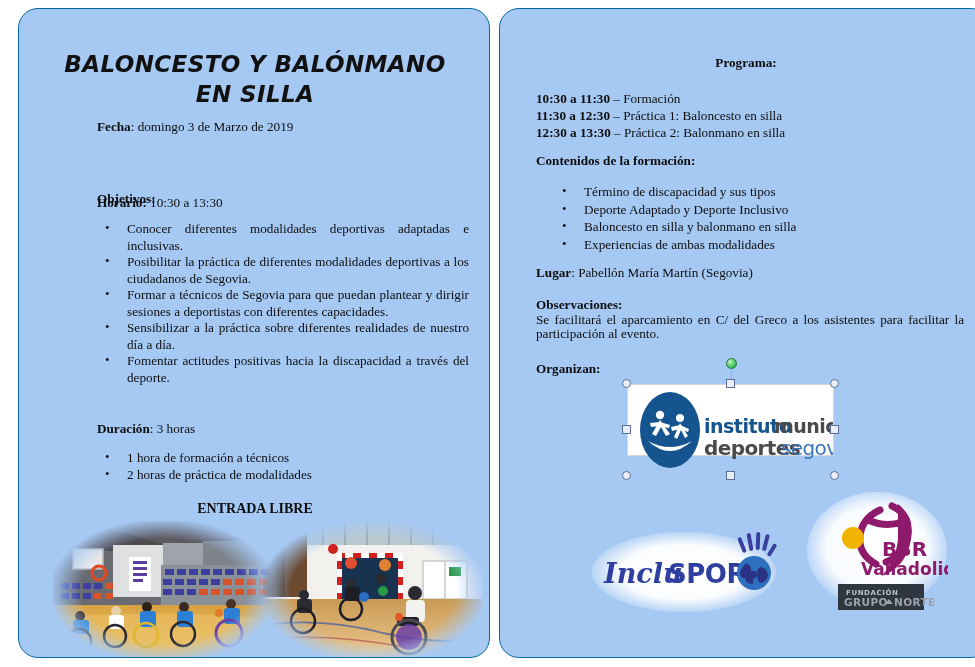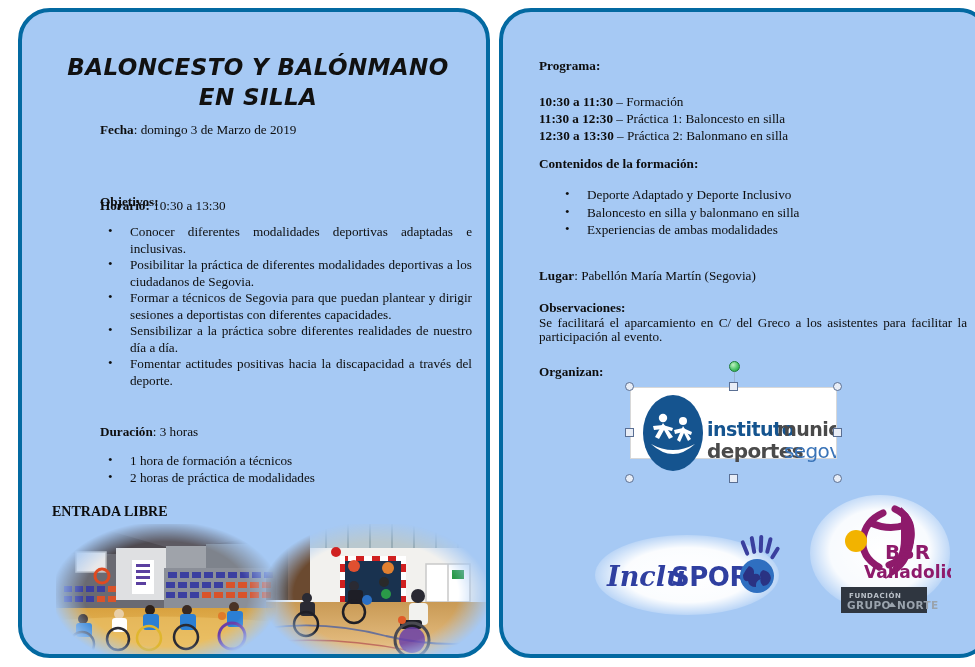--- a/index.html
+++ b/index.html
@@ -19,22 +19,22 @@
   #page {
     position: absolute;
     left: 0; top: 0;
     width: 975px; height: 667px;
     background: #ffffff;
   }
 
   .panel {
     position: absolute;
     background: #a6c9f4;
-    border: 4px solid #0369a1;
-    border-radius: 32px;
+    border: 1px solid #0369a1;
+    border-radius: 20px;
     overflow: hidden;
   }
   .panel-left  { left: 18px;  top: 8px; width: 472px; height: 650px; }
   .panel-right { left: 499px; top: 8px; width: 492px; height: 650px; }
 
   .panel-inner { position: absolute; left: 0; top: 0; right: 0; bottom: 0; }
 
   
   .title {
     position: absolute;
@@ -68,21 +68,21 @@
   }
   ul.bul li::before {
     content: "\2022";
     position: absolute;
     left: 8px; top: -1px;
     font-size: 13px;
     color: #0d0d0d;
   }
   ul.bul li.just { text-align: justify; }
 
-  .centered { text-align: left; }
+  .centered { text-align: center; }
 
   
   .photo {
     position: absolute;
     overflow: hidden;
   }
   .photo svg { display: block; }
 
   
   .logo-box { position: absolute; }
@@ -361,38 +361,39 @@
           </g>
         </svg>
       </div>
 
     </div>
   </div>
 
   <div class="panel panel-right">
     <div class="panel-inner">
 
-      <div class="blk b" style="left:36px; top:46px; width:420px;">Programa:</div>
+      <div class="blk b" style="left:36px; top:46px; width:420px;text-align:center;">Programa:</div>
 
       <div class="blk" style="left:36px; top:81px; width:430px; line-height:17px;">
         <div>
           <span class="b">10:30 a 11:30</span><span> – </span><span>Formación</span>
         </div>
         <div>
           <span class="b">11:30 a 12:30</span><span> – </span><span>Práctica 1: Baloncesto en silla</span>
         </div>
         <div>
           <span class="b">12:30 a 13:30</span><span> – </span><span>Práctica 2: Balonmano en silla</span>
         </div>
       </div>
 
       <div class="blk b" style="left:36px; top:144px; width:430px;">Contenidos de la formación:</div>
 
       <div class="blk" style="left:36px; top:174px; width:430px; line-height:17.5px;">
         <ul class="bul" style="padding-left:18px;">
+          <li>Término de discapacidad y sus tipos</li>
           <li>Deporte Adaptado y Deporte Inclusivo</li>
           <li>Baloncesto en silla y balonmano en silla</li>
           <li>Experiencias de ambas modalidades</li>
         </ul>
       </div>
 
       <div class="blk" style="left:36px; top:256px; width:430px;">
         <span class="b">Lugar</span><span>: </span><span>Pabellón María Martín (Segovia)</span>
       </div>
 

